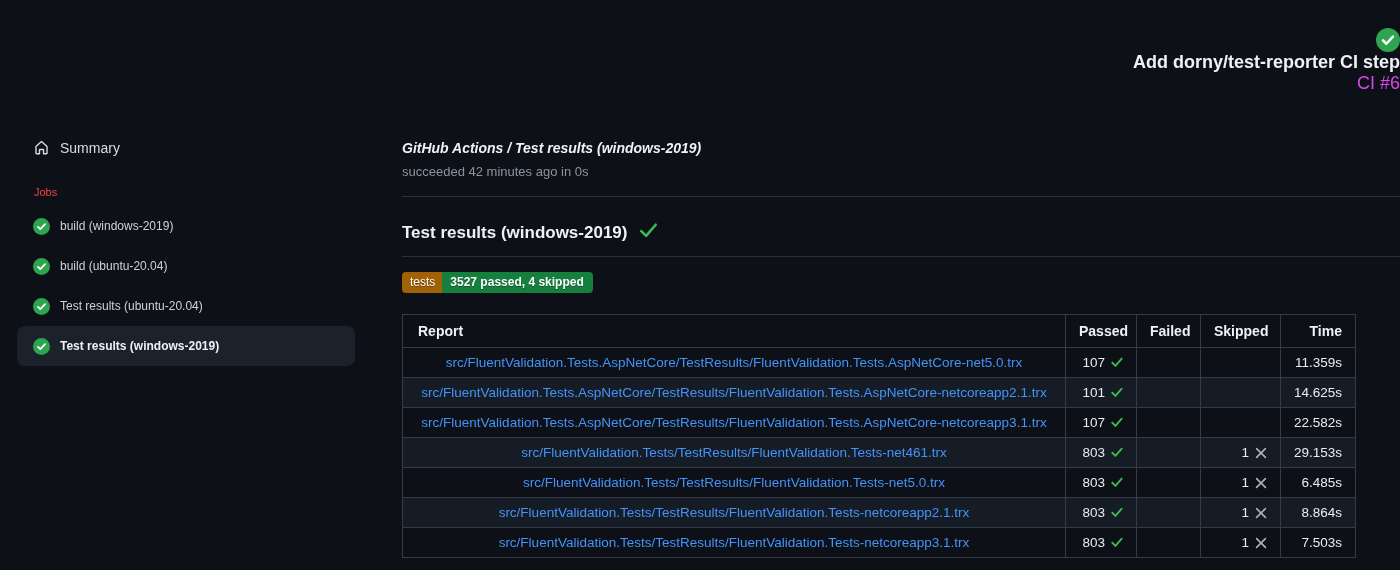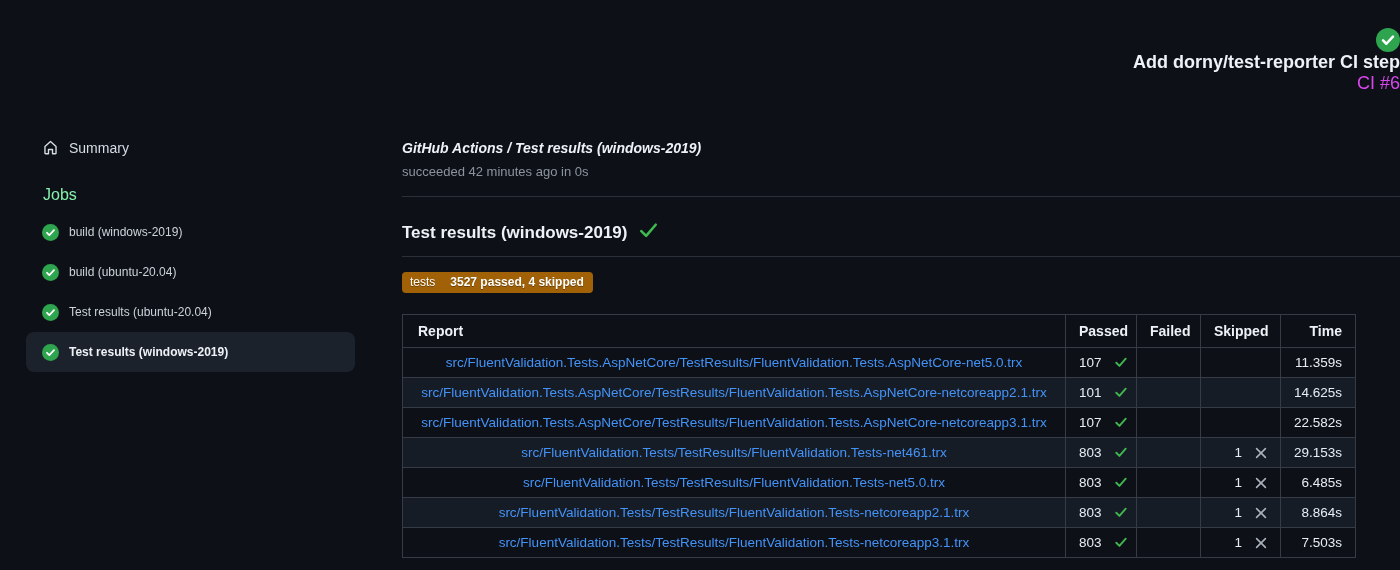--- a/index.html
+++ b/index.html
@@ -13,26 +13,26 @@
   
   .app-header { display: flex; align-items: flex-end; padding: 28px 0 0 27px; flex-direction: column; }
   .app-header .status-ic { flex: none; display: flex; }
   .app-header .title { font-size: 18px; font-weight: 700; color: #eef2f6; margin-left: 13px; }
   .app-header .run-ref { font-size: 18px; font-weight: 400; color: #d946ef; margin-left: 8px; }
 
   
   .layout { display: flex; align-items: flex-start; margin-top: 40px; }
 
   
-  aside { flex: none; width: 355px; padding-left: 26px; }
+  aside { flex: none; width: 355px; padding-left: 17px; }
   .summary-item {
     display: flex; align-items: center; gap: 10px;
     padding: 5px 16px; font-size: 14px; color: #d6dde4; cursor: pointer;
   }
-  .jobs-heading { font-size: 16px; color: #86efac; margin: 25px 0 8px 17px; }
+  .jobs-heading { font-size: 11px; color: #ef4444; margin: 25px 0 8px 17px; }
   .job-item {
     display: flex; align-items: center; gap: 10px; height: 40px;
     padding: 0 16px; border-radius: 8px; font-size: 12px; color: #ccd3db;
     cursor: pointer; white-space: nowrap;
   }
   .job-item.selected { background: #1b222c; font-weight: 700; color: #eef2f6; }
   .job-item svg, .summary-item svg { flex: none; display: block; }
 
   
   main { flex: 1; min-width: 0; margin-left: 47px; }
@@ -45,42 +45,42 @@
     margin-top: 26px; padding-bottom: 13px; border-bottom: 1px solid #2a313b;
     font-size: 17px; font-weight: 700; color: #eef2f6;
   }
 
   .badge {
     display: inline-flex; margin-top: 15px; border-radius: 4px; overflow: hidden;
     font-size: 12px; line-height: 13px; color: #ffffff;
     text-shadow: 0 1px 0 rgba(0,0,0,0.35);
   }
   .badge-label { background: #a16207; padding: 4px 7px 4px 8px; }
-  .badge-value { background: #a16207; padding: 4px 9px 4px 8px; font-weight: 700; }
+  .badge-value { background: #15803d; padding: 4px 9px 4px 8px; font-weight: 700; }
 
   
   table.results {
     margin-top: 21px; width: 953px; table-layout: fixed; border-collapse: collapse;
     font-size: 13.5px;
     padding-left: 26px;
   }
   table.results th, table.results td { border: 1px solid #353c46; }
   table.results thead th {
     font-size: 14px; font-weight: 700; color: #eef2f6;
     padding: 8px 13px; text-align: right; white-space: nowrap;
   }
   table.results thead th.report-col { text-align: left; padding: 8px 15px; }
   table.results td { padding: 7px 13px; text-align: right; color: #e6edf3; white-space: nowrap; }
   table.results td.report-cell { padding: 7px 15px; text-align: center; overflow: hidden; }
   table.results tbody tr:nth-child(even) { background: #161c26; }
   .report-cell a {
     color: #4493f8; text-decoration: none; display: block;
     white-space: nowrap; overflow: hidden; text-overflow: ellipsis;
   }
-  .cell-flex { display: inline-flex; align-items: center; gap: 13px; }
+  .cell-flex { display: inline-flex; align-items: center; gap: 6px; }
   .cell-flex svg { display: block; }
 </style>
 </head>
 <body>
 
 <div class="app-header">
   <span class="status-ic">
     <svg width="24" height="24" viewBox="0 0 16 16">
       <circle cx="8" cy="8" r="8" fill="#2ea44f"></circle>
       <path d="M4.7 8.3l2.2 2.2 4.4-4.7" stroke="#ffffff" stroke-width="1.7" fill="none" stroke-linecap="round" stroke-linejoin="round"></path>

